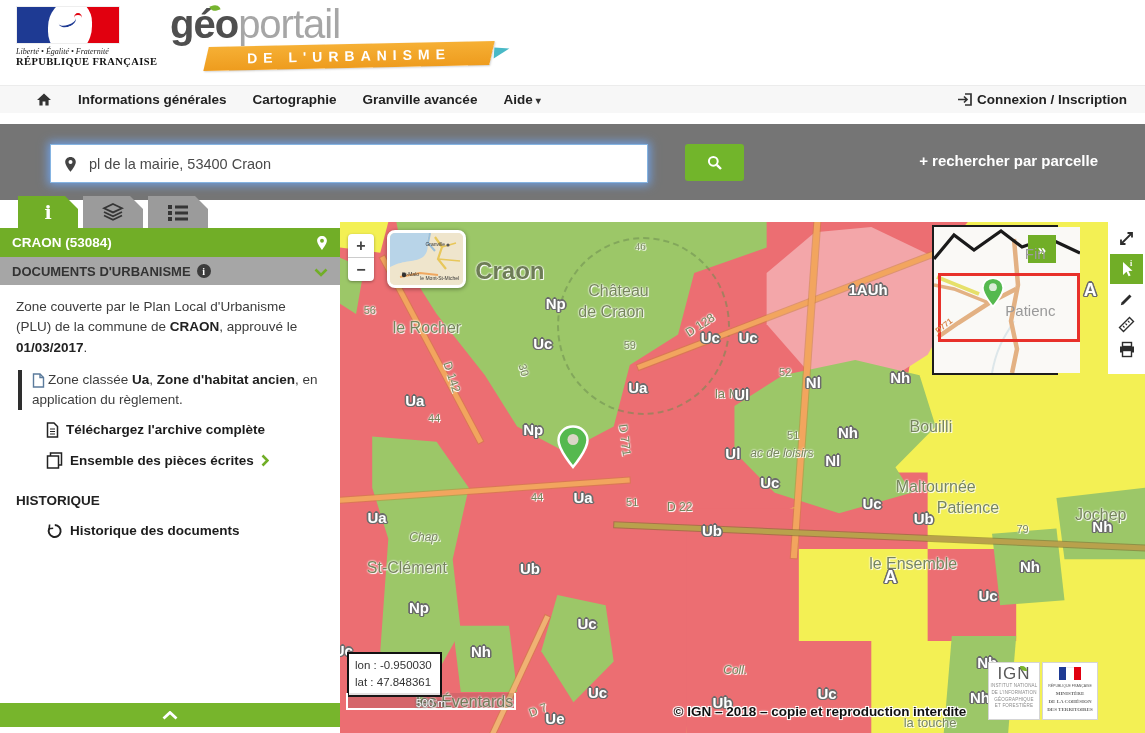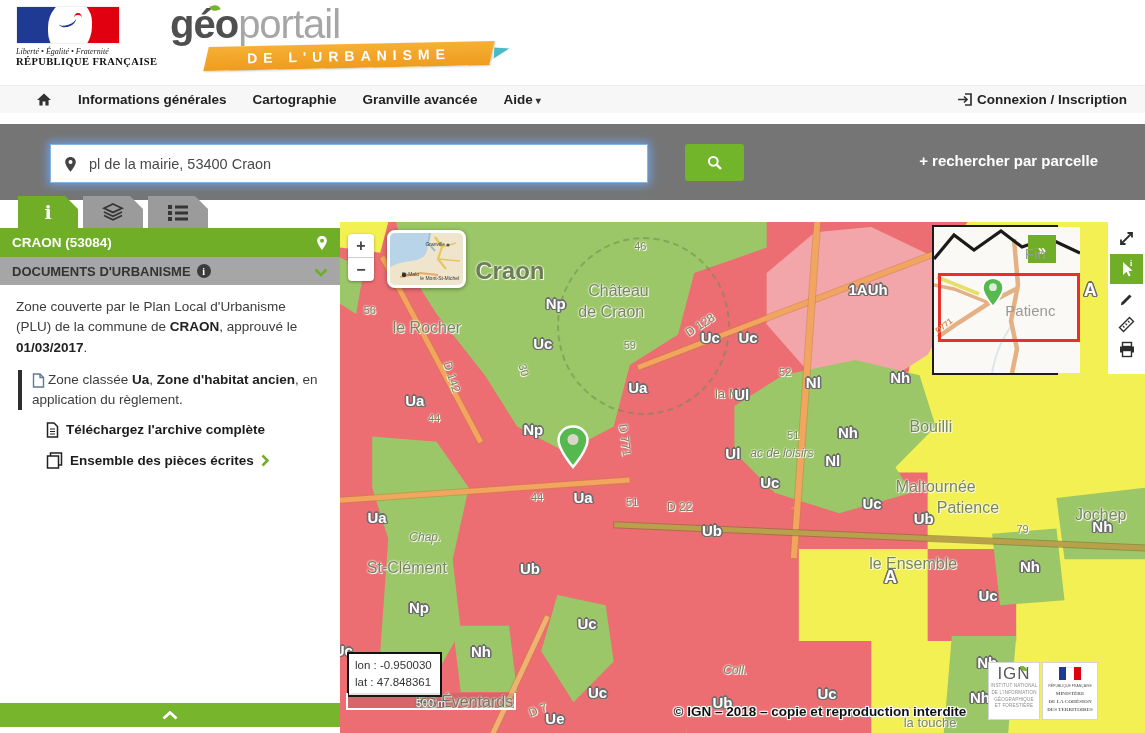--- a/index.html
+++ b/index.html
@@ -279,20 +279,28 @@
     </div>
     <div class="plink">
       <svg class="ico" width="17" height="17" viewBox="0 0 17 17">
         <rect x="4.5" y="1" width="11" height="12" fill="#fff" stroke="#222" stroke-width="1.5"></rect>
         <rect x="1.5" y="4" width="11" height="12" fill="#fff" stroke="#222" stroke-width="1.5"></rect>
       </svg>
       <span>Ensemble des pièces écrites</span>
       <svg class="ico" width="8" height="13" viewBox="0 0 8 13">
           <path d="M1.5 1.5 L6.5 6.5 L1.5 11.5" fill="none" stroke="#71ae27" stroke-width="2.6"></path>
         </svg>
+    </div>
+    <div class="hist-title">HISTORIQUE</div>
+    <div class="plink">
+      <svg class="ico" width="17" height="16" viewBox="0 0 17 16">
+        <path d="M8.8 2 A6 6 0 1 1 3.2 5.5" fill="none" stroke="#222" stroke-width="1.9"></path>
+        <path d="M3.6 1.5 L3.2 5.7 L7.2 5.2" fill="none" stroke="#222" stroke-width="1.6"></path>
+      </svg>
+      <span>Historique des documents</span>
     </div>
   </div>
 
   <div class="collapse-bar">
     <svg class="ico" width="16" height="9" viewBox="0 0 16 9">
         <path d="M1.5 7.5 L8 1.5 L14.5 7.5" fill="none" stroke="#fff" stroke-width="2.8"></path>
       </svg>
   </div>
 
   <div class="map">
@@ -374,21 +382,21 @@
         <span class="mlbl zone" style="left: 79.5%; top: 93%; transform: translate(-50%, -50%) rotate(0deg);">Nh</span>
         <span class="mlbl zone" style="left: 47.5%; top: 93.9%; transform: translate(-50%, -50%) rotate(0deg);">Ub</span>
         <span class="mlbl zone" style="left: 60.5%; top: 92.2%; transform: translate(-50%, -50%) rotate(0deg);">Uc</span>
         <span class="mlbl road-lbl" style="left: 13.9%; top: 30.3%; transform: translate(-50%, -50%) rotate(72deg);">D 142</span>
         <span class="mlbl road-lbl" style="left: 35.4%; top: 42.7%; transform: translate(-50%, -50%) rotate(83deg);">D 771</span>
         <span class="mlbl road-lbl" style="left: 44.7%; top: 20.2%; transform: translate(-50%, -50%) rotate(-33deg);">D 128</span>
         <span class="mlbl road-lbl" style="left: 42.2%; top: 55.8%; transform: translate(-50%, -50%) rotate(0deg);">D 22</span>
         <span class="mlbl road-lbl" style="left: 24.6%; top: 95.5%; transform: translate(-50%, -50%) rotate(-20deg);">D 7</span>
         <span class="mlbl roadnum" style="left: 11.7%; top: 38.4%; transform: translate(-50%, -50%) rotate(0deg);">44</span>
         <span class="mlbl roadnum" style="left: 24.5%; top: 53.8%; transform: translate(-50%, -50%) rotate(0deg);">44</span>
-        <span class="mlbl roadnum" style="left: 37.3%; top: 4.7%; transform: translate(-50%, -50%) rotate(0deg);">46</span>
+        <span class="mlbl roadnum" style="left: 37.3%; top: 4.7%; transform: translate(-50%, -50%) rotate(0deg); font-family: Liberation Serif, serif;">46</span>
         <span class="mlbl roadnum" style="left: 36.3%; top: 54.8%; transform: translate(-50%, -50%) rotate(0deg);">51</span>
         <span class="mlbl roadnum" style="left: 56.3%; top: 41.7%; transform: translate(-50%, -50%) rotate(0deg);">51</span>
         <span class="mlbl roadnum" style="left: 55.3%; top: 29.4%; transform: translate(-50%, -50%) rotate(0deg);">52</span>
         <span class="mlbl roadnum" style="left: 3.7%; top: 17.2%; transform: translate(-50%, -50%) rotate(0deg);">56</span>
         <span class="mlbl roadnum" style="left: 36%; top: 24.1%; transform: translate(-50%, -50%) rotate(0deg);">59</span>
         <span class="mlbl roadnum" style="left: 84.8%; top: 60.1%; transform: translate(-50%, -50%) rotate(0deg);">79</span>
         <span class="mlbl roadnum" style="left: 22.9%; top: 29%; transform: translate(-50%, -50%) rotate(75deg);">30</span>
       </div>
 
     <div class="marker" style="left:28.9%;top:49.2%;">

